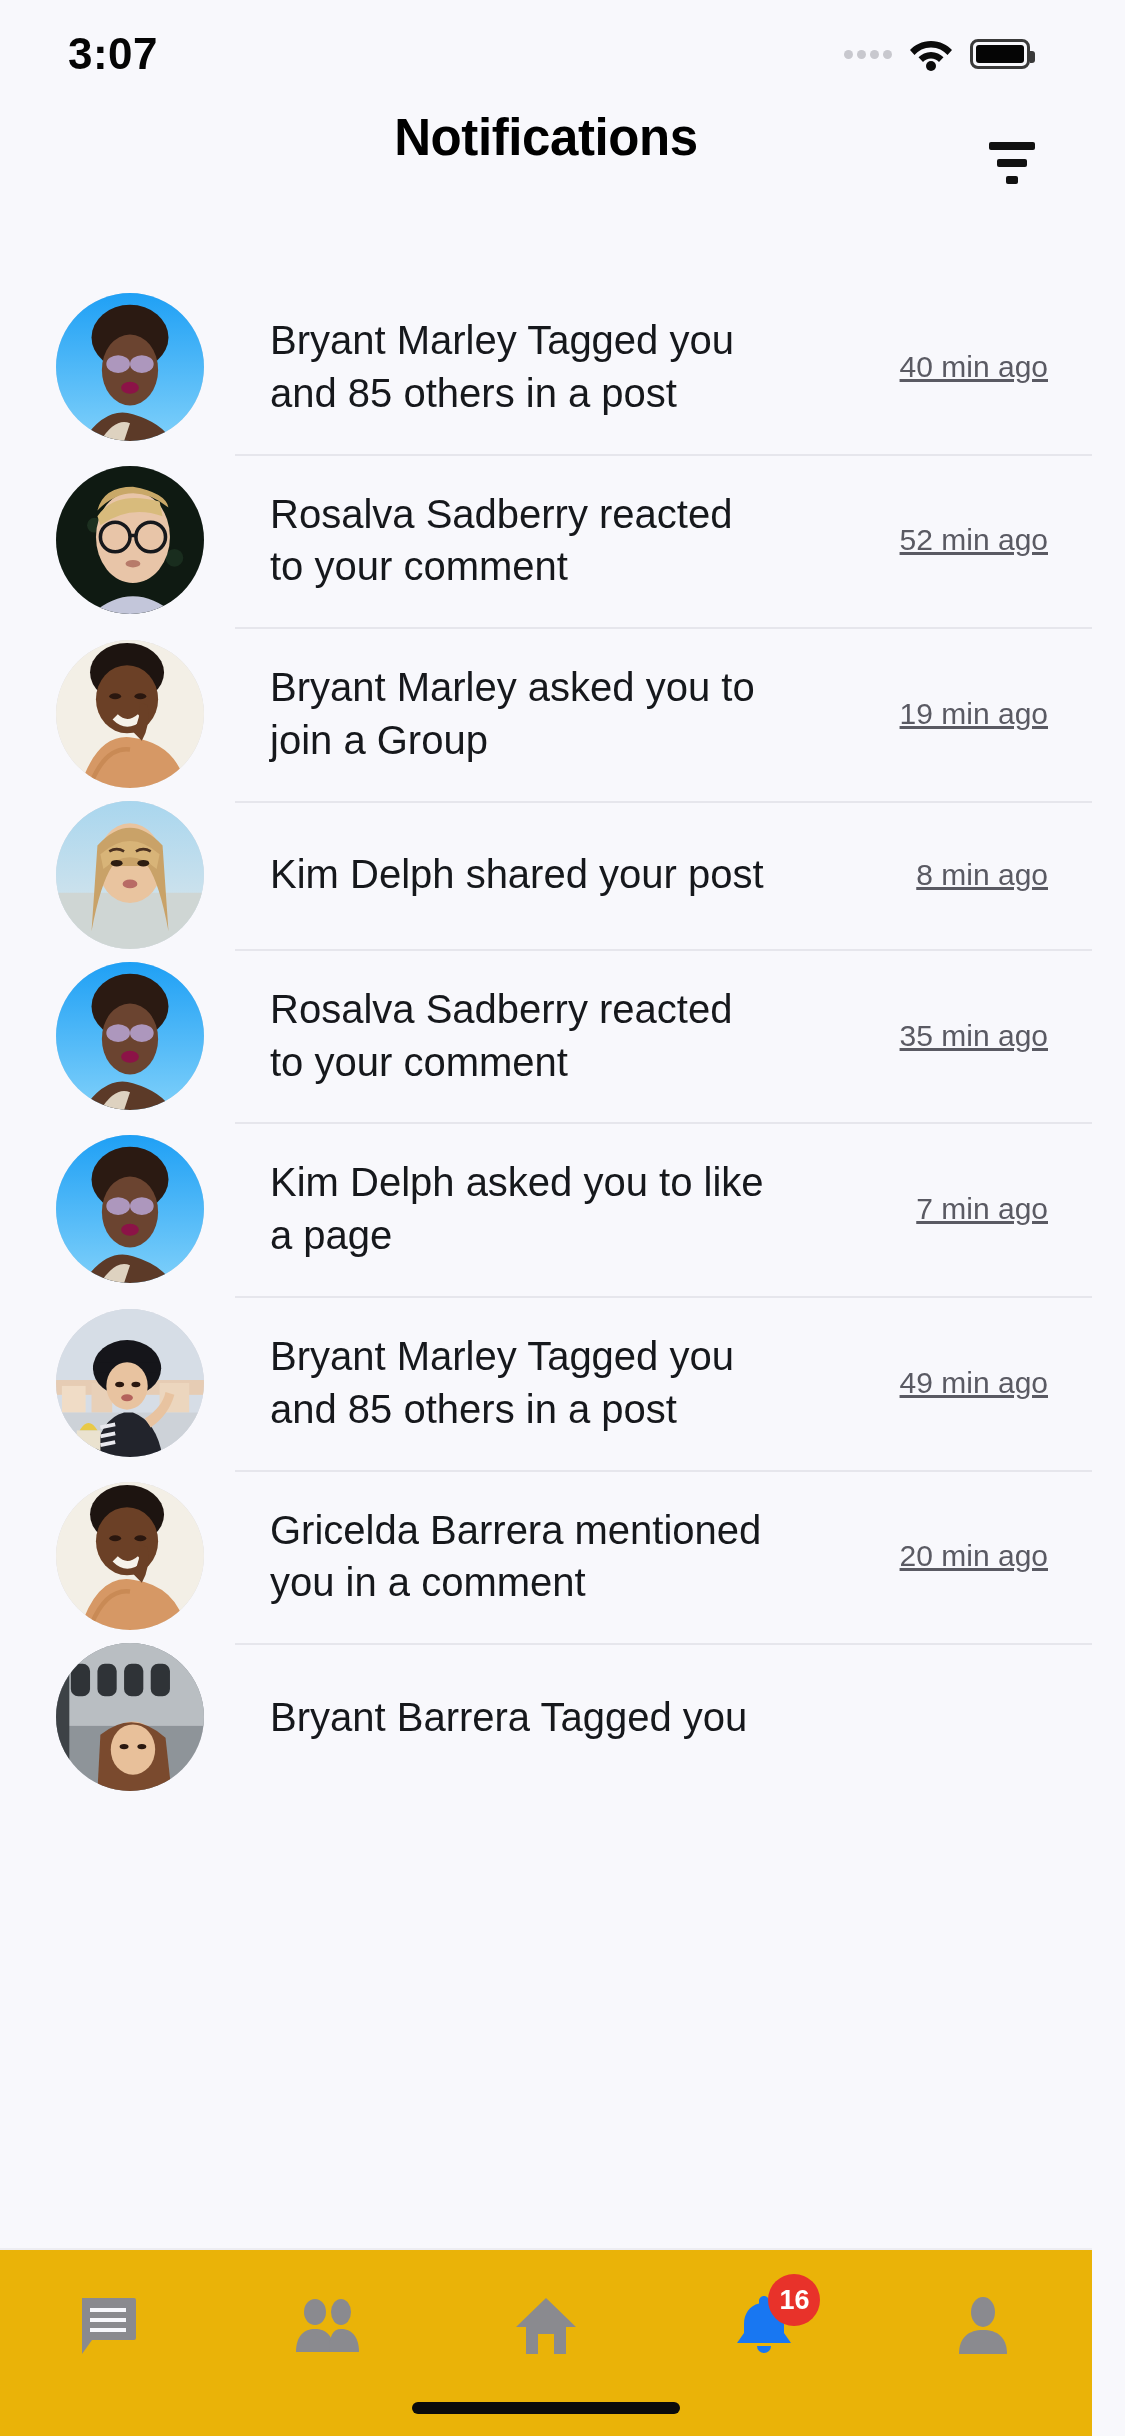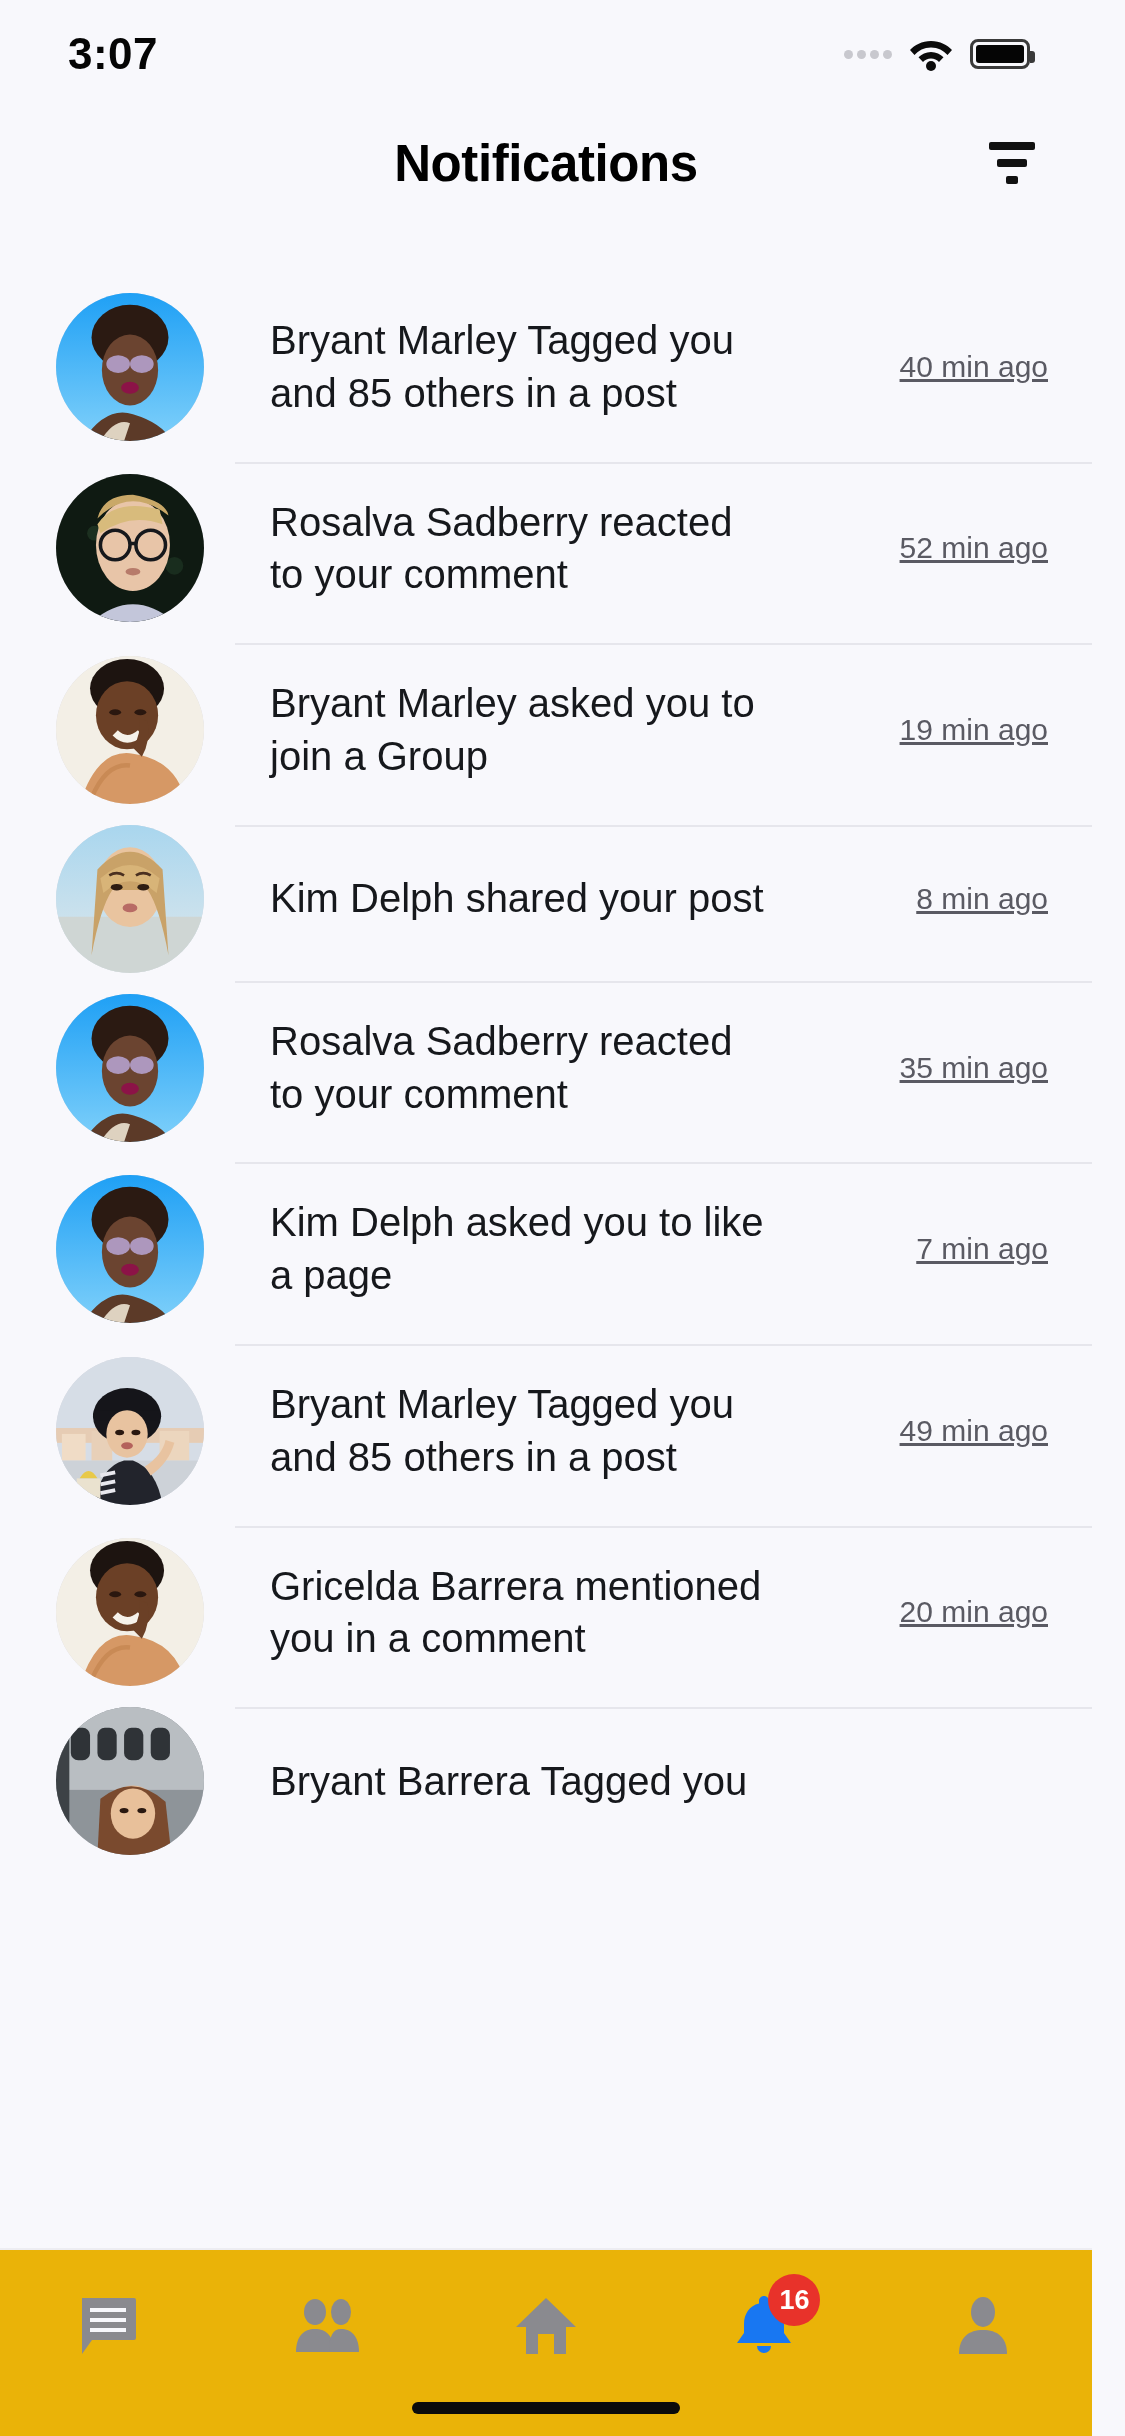--- a/index.html
+++ b/index.html
@@ -42,21 +42,21 @@
   .battery::after {
     content:""; position:absolute; right:-8px; top:9px;
     width:5px; height:12px; background:#3a3a3a; border-radius:0 3px 3px 0;
   }
   .battery i { display:block; height:100%; background:#050505; border-radius:3px; }
 
   
   .header {
     flex:0 0 110px; height:110px;
     position:relative;
-    display:flex; align-items:center; justify-content:center;
+    display:flex; justify-content:center;
   }
   .header-title {
     font-size:51px; font-weight:bold; color:#000;
     letter-spacing:-0.4px;
   }
   .filter-btn {
     position:absolute; right:44px; top:50%;
     transform:translateY(-50%);
     width:72px; height:72px;
     display:flex; flex-direction:column;
@@ -70,21 +70,21 @@
 
   
   .list {
     flex:1 1 auto;
     overflow:hidden;
     padding-top:62px;
     position:relative;
   }
   .notif-row {
     display:flex; align-items:center;
-    padding:0 44px 8px 56px;
+    padding:0 44px 0 56px;
     min-height:142px;
     position:relative;
   }
   .notif-row + .notif-row::before {
     content:"";
     position:absolute; left:235px; right:0; top:0;
     height:2px; background:#E6E6EC;
   }
   .avatar {
     flex:0 0 148px;

